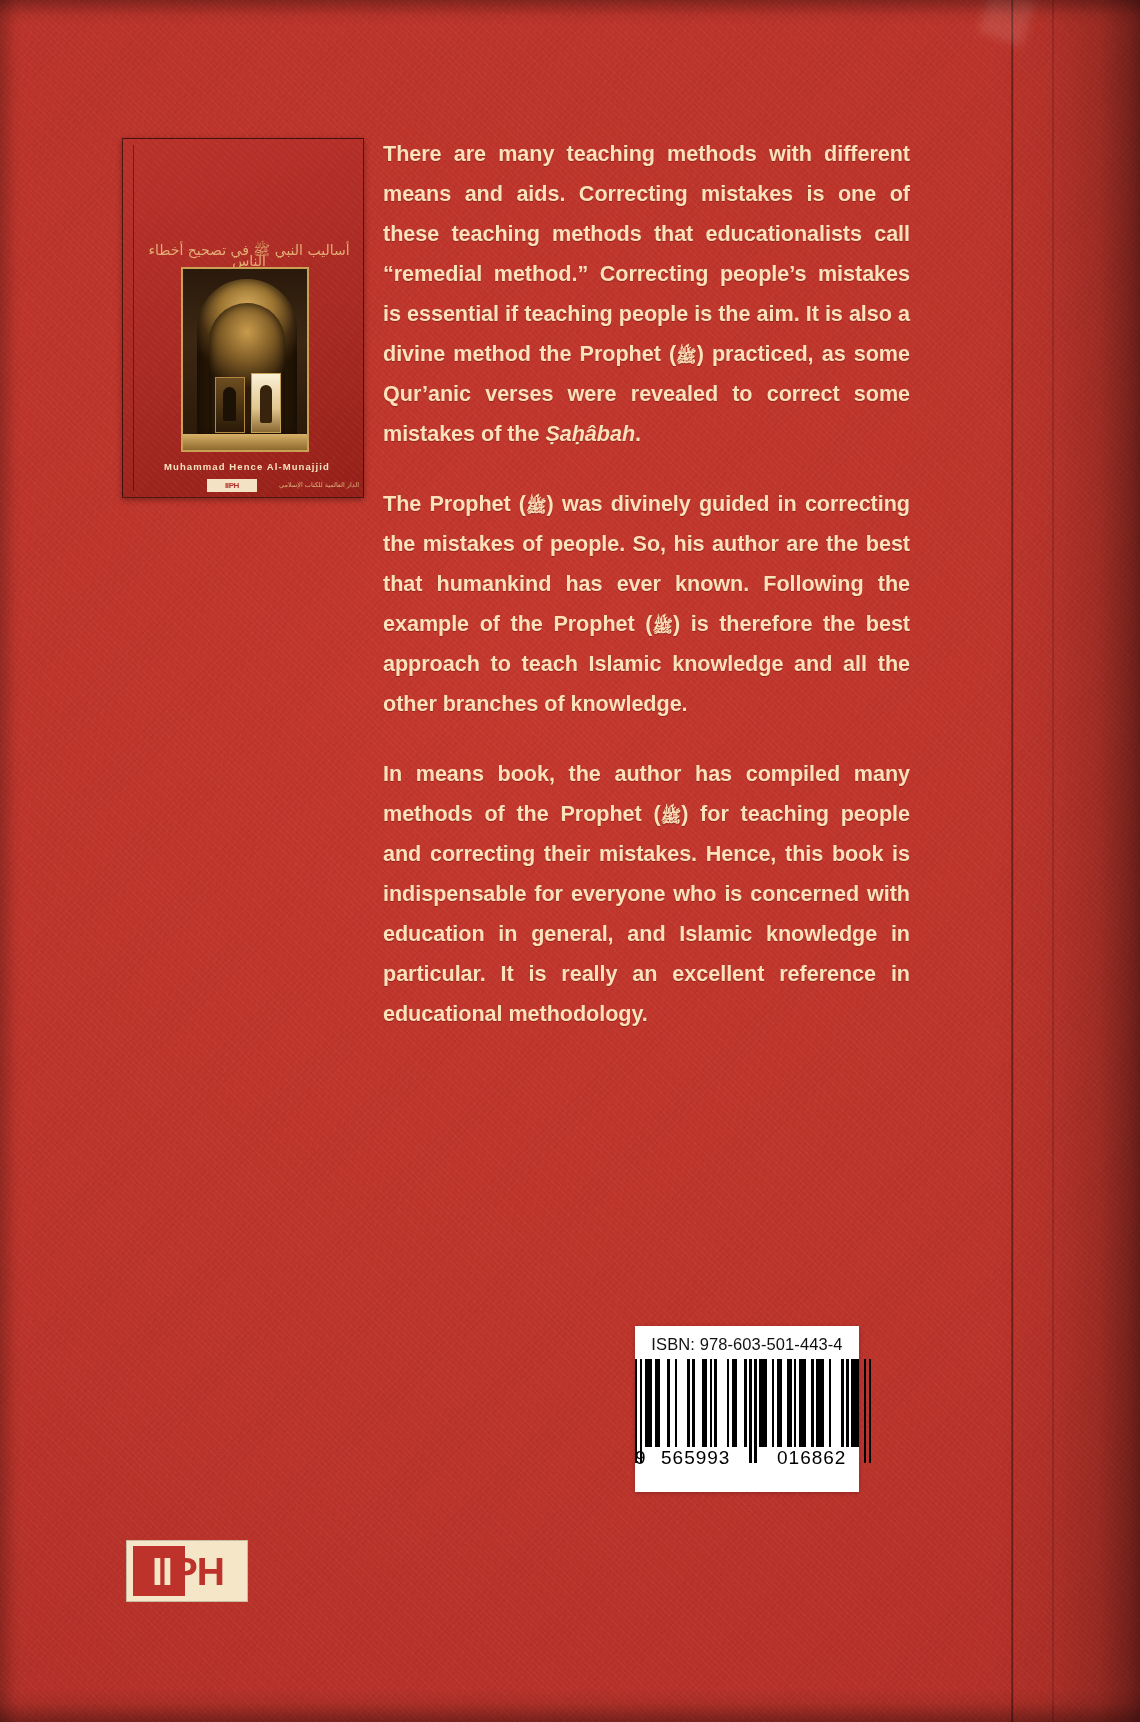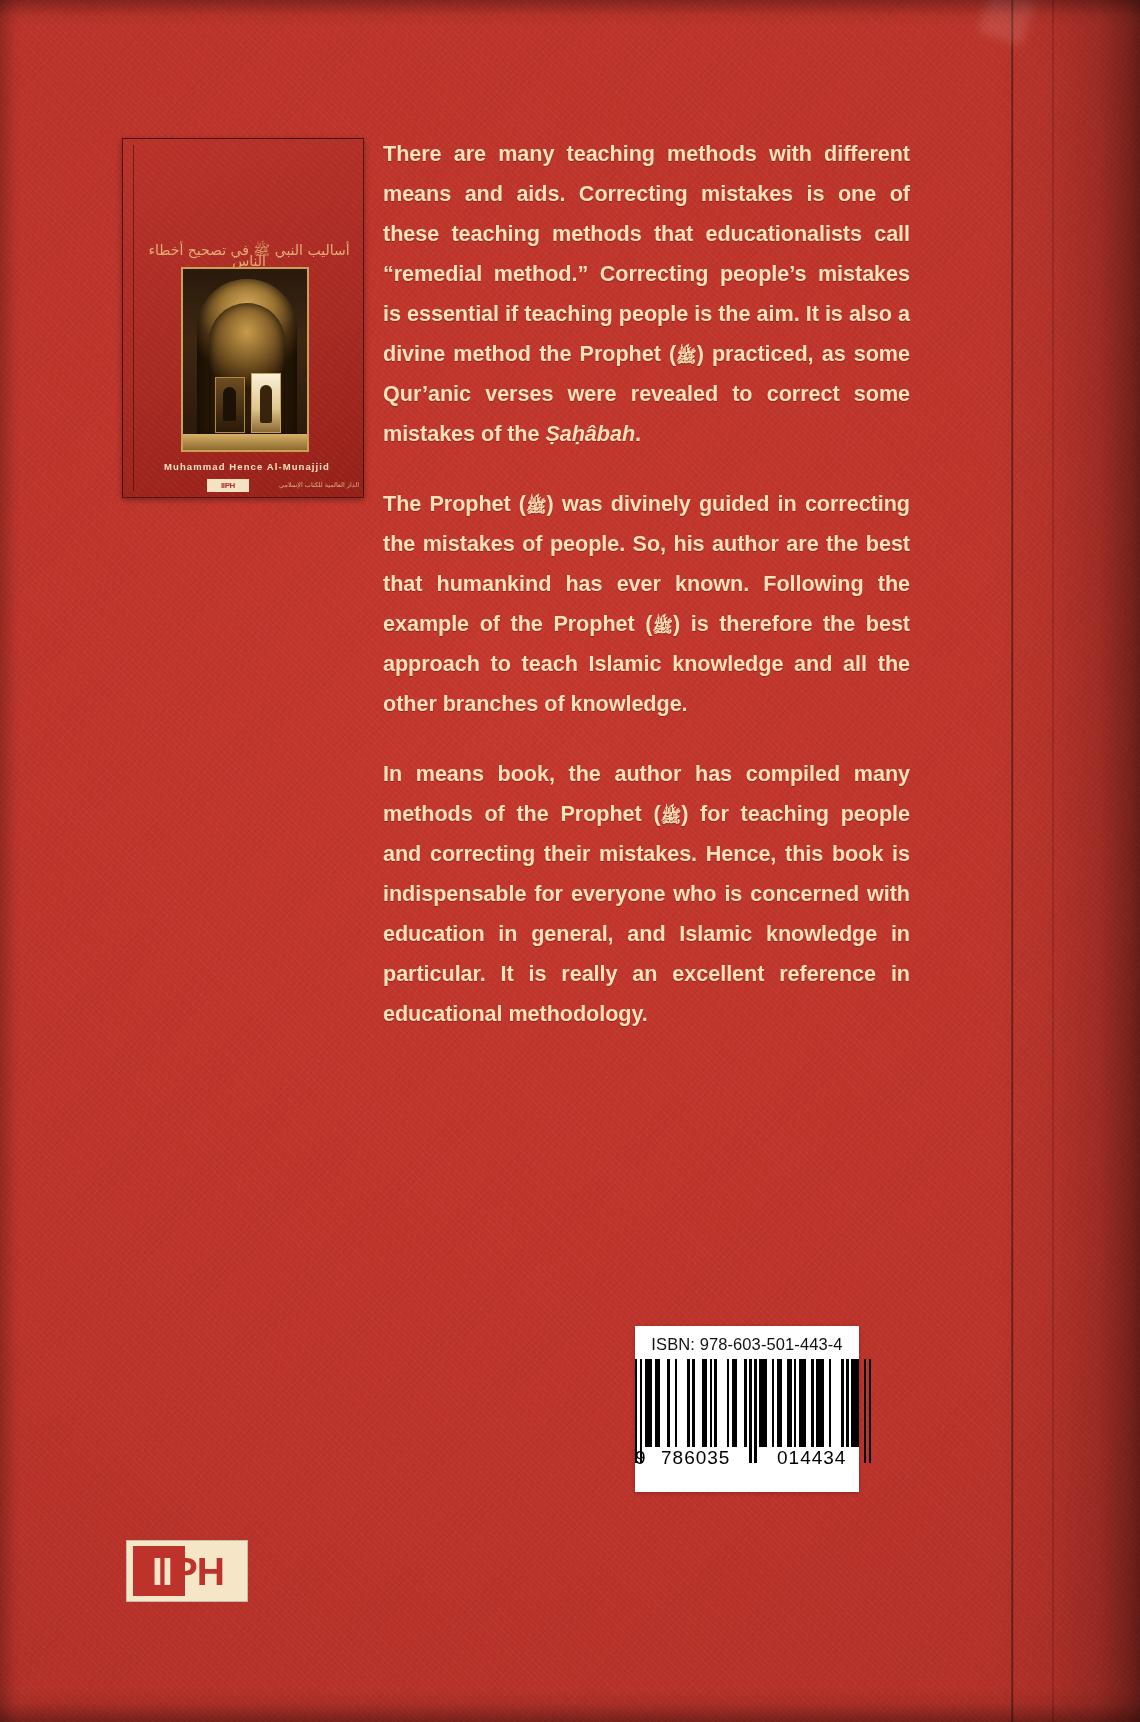--- a/index.html
+++ b/index.html
@@ -236,21 +236,21 @@
     text-align: center;
     color: #f6e2c0;
     font-size: 9.5px;
     letter-spacing: 1.1px;
     font-weight: 700;
   }
   .thumb-logo {
     position: absolute;
     left: 84px;
     top: 340px;
-    width: 42px;
+    width: 50px;
     height: 13px;
     background: #f3e3c4;
     display: flex;
     align-items: center;
     justify-content: center;
     font-size: 8px;
     font-weight: 700;
     color: #b3302a;
     letter-spacing: -0.4px;
   }
@@ -454,22 +454,22 @@
         <span class="bar" style="left:181.35px;width:7.45px"></span>
         <span class="bar" style="left:193.77px;width:2.48px"></span>
         <span class="bar" style="left:206.19px;width:2.48px"></span>
         <span class="bar" style="left:211.16px;width:2.48px"></span>
         <span class="bar" style="left:216.13px;width:7.45px"></span>
         <span class="bar tall" style="left:228.55px;width:2.48px"></span>
         <span class="bar tall" style="left:233.52px;width:2.48px"></span>
       </div>
     <div class="digits">
       <span class="dgroup d0">9</span>
-      <span class="dgroup d1">786035</span>
-      <span class="dgroup d2">014434</span>
+      <span class="dgroup d1">565993</span>
+      <span class="dgroup d2">016862</span>
     </div>
   </div>
 
   <div class="spine-right"></div>
   <div class="spine-crease"></div>
   <div class="spine-crease2"></div>
   <div class="corner-nick"></div>
   <div class="edge-top"></div>
   <div class="edge-bottom"></div>
   <div class="edge-left"></div>

